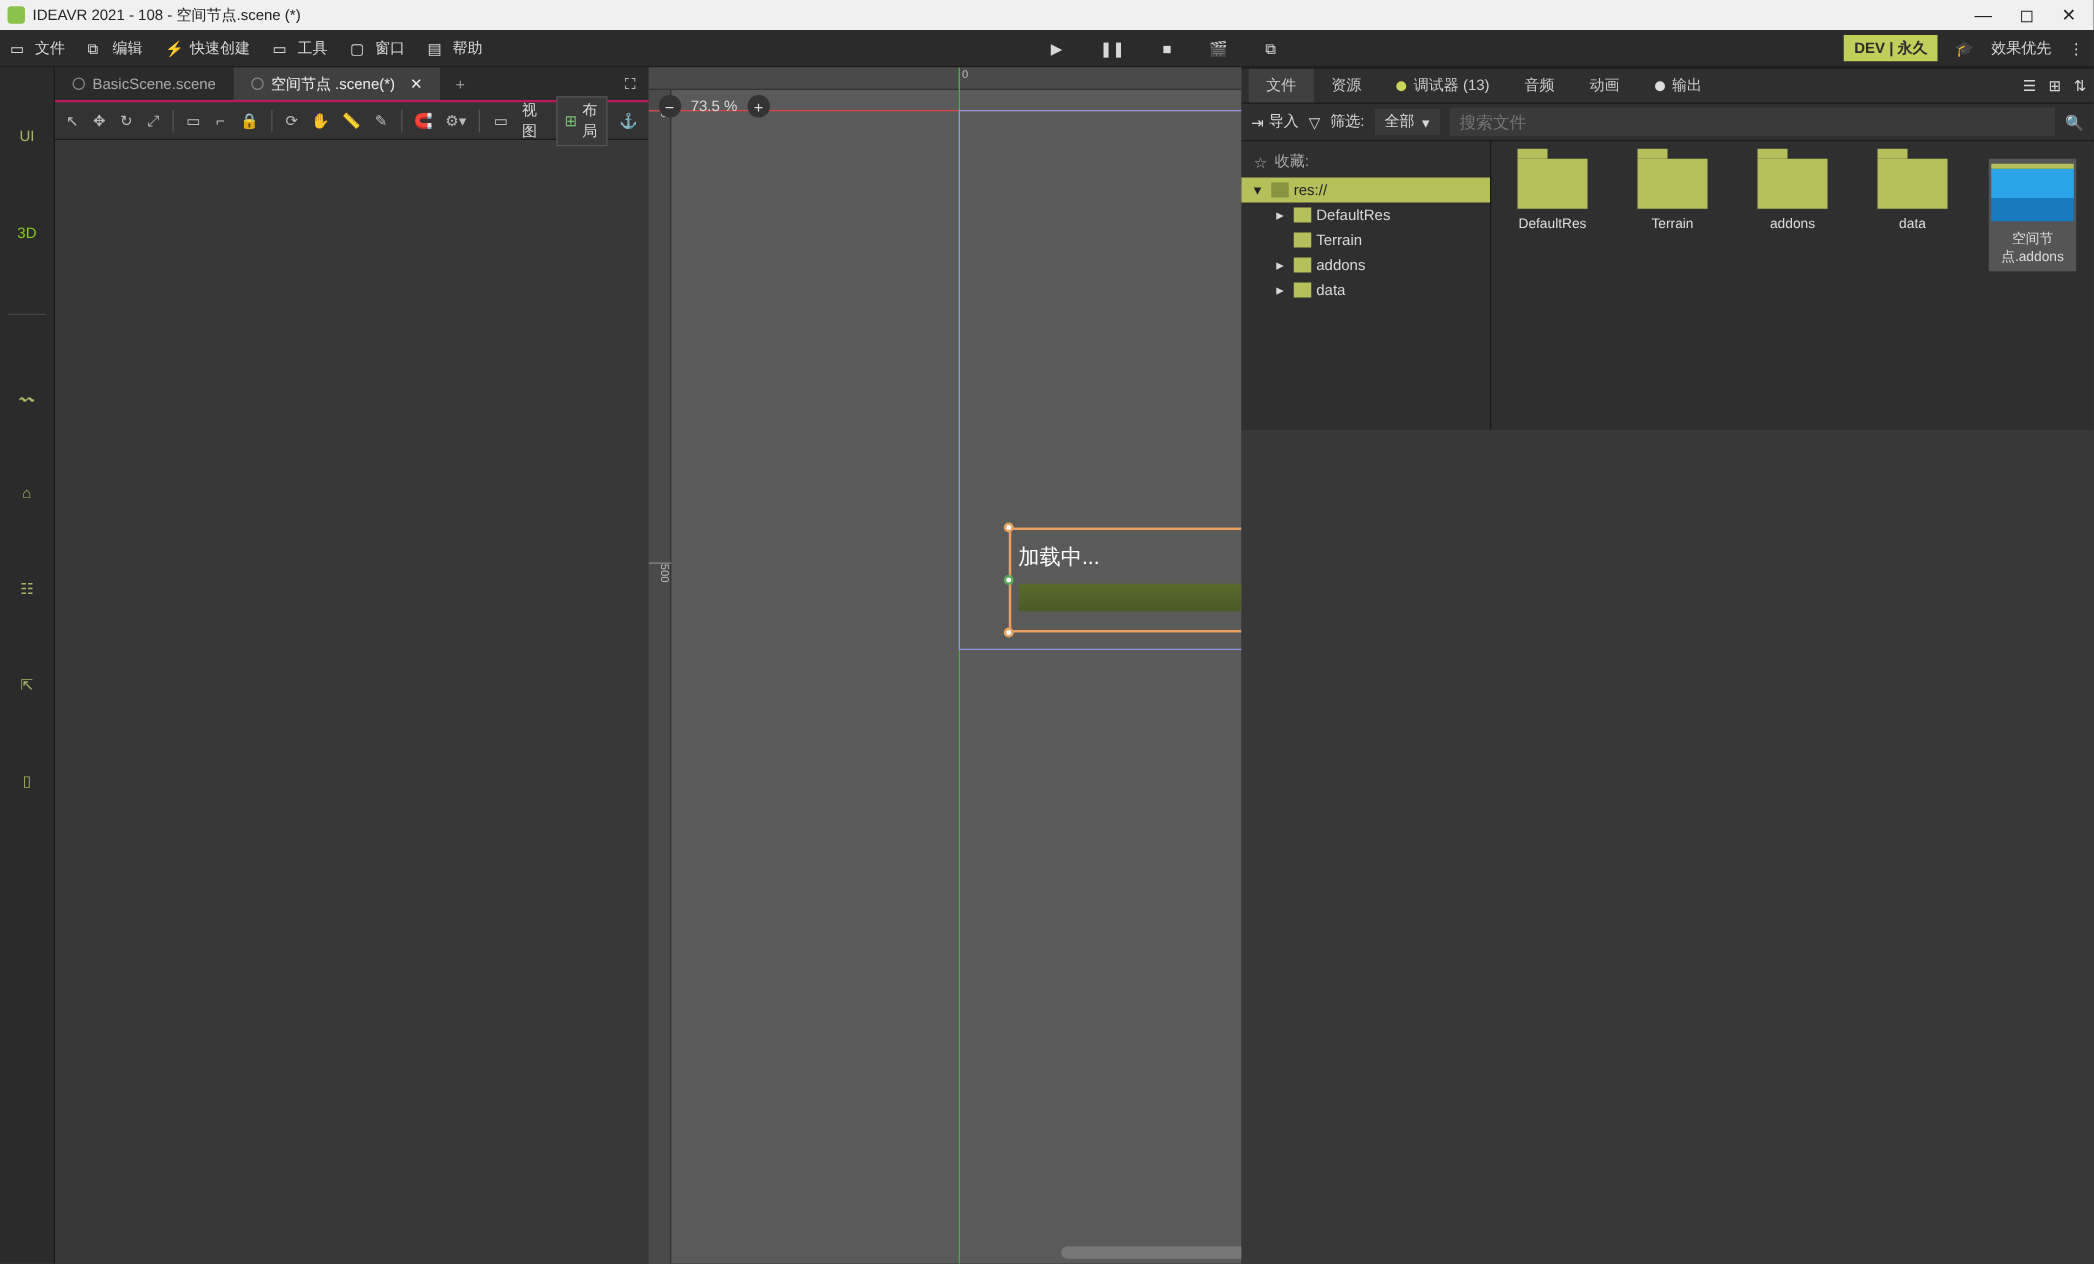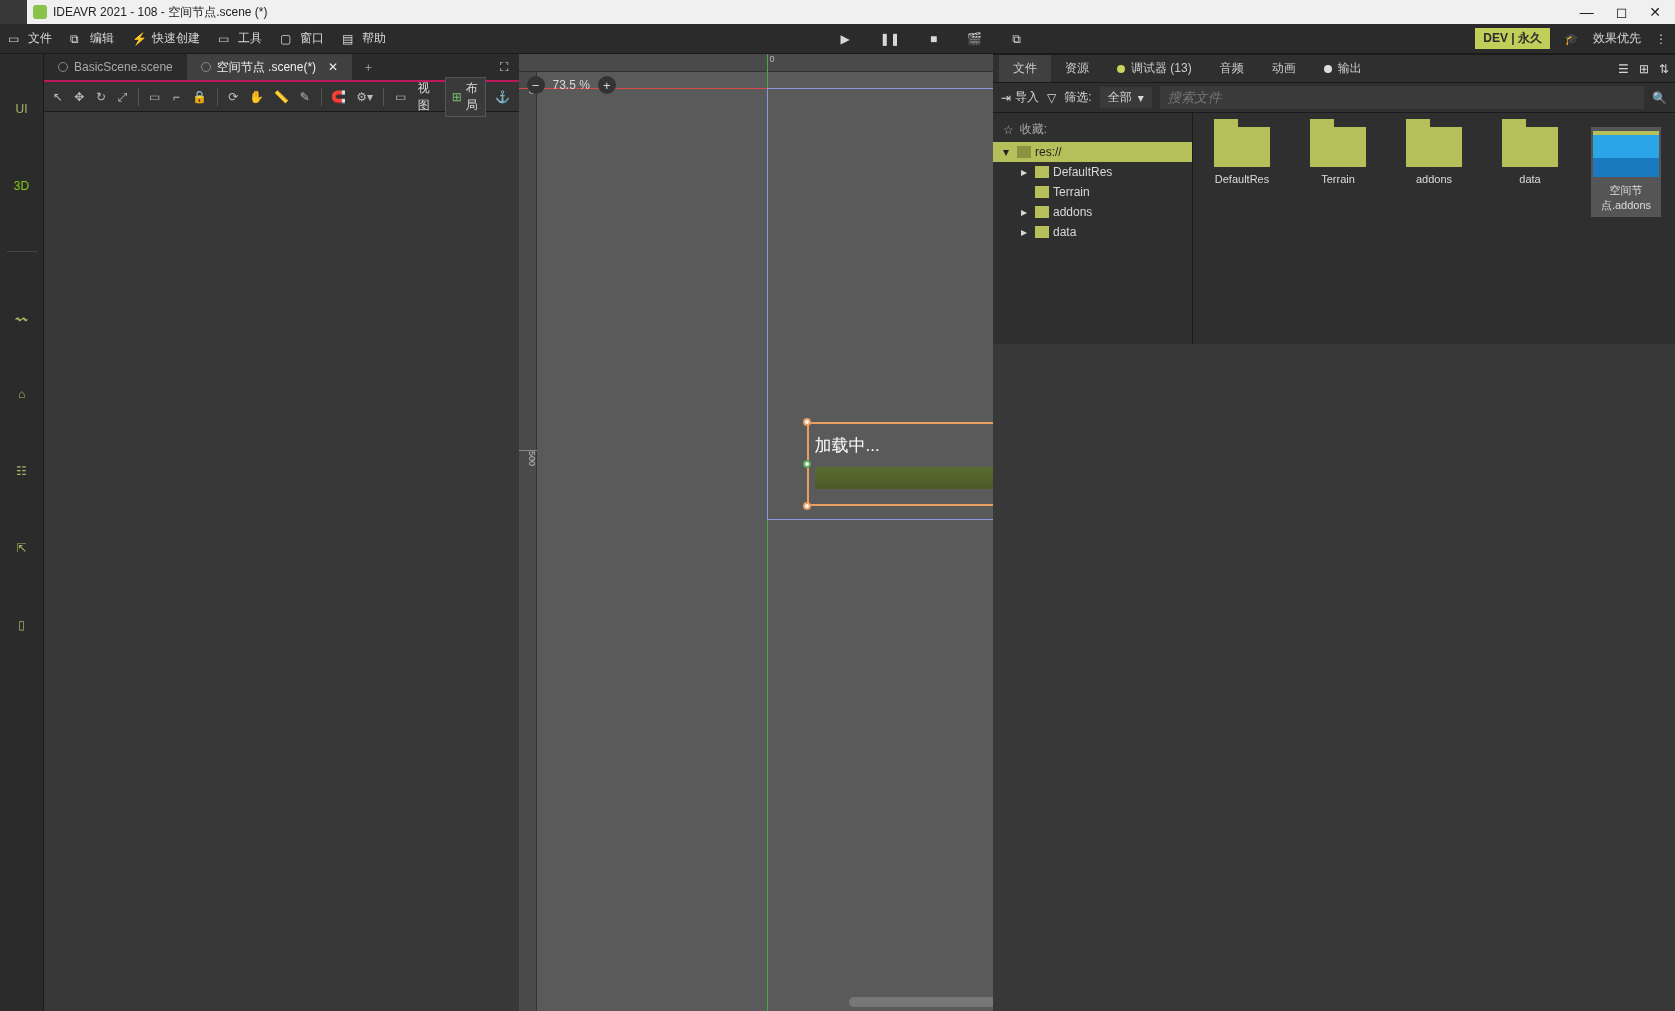--- a/index.html
+++ b/index.html
@@ -1,17 +1,17 @@
 <!DOCTYPE html>
 <html><head>
 <meta charset="utf-8">
 <style>
 * { margin:0; padding:0; box-sizing:border-box; font-family:"Microsoft YaHei",Arial,sans-serif; user-select:none; }
 body { background:#383838; color:#d8d8d8; font-size:12px; overflow:hidden; width:1675px; height:1011px; position:relative; }
-.titlebar { height:24px; background:#f0f0f0; color:#222; display:flex; align-items:center; padding:0 6px;margin-left:27px; }
+.titlebar { height:24px; background:#f0f0f0; color:#222; display:flex; align-items:center; padding:0 6px; }
 .titlebar .logo { width:14px; height:14px; background:#8bc34a; border-radius:3px; margin-right:6px; }
 .titlebar .winbtns { margin-left:auto; display:flex; gap:22px; font-size:14px; padding-right:8px; }
 .menubar { height:30px; background:#2b2b2b; display:flex; align-items:center; padding:0 8px; gap:18px; border-bottom:1px solid #1a1a1a; }
 .menubar .mitem { display:flex; align-items:center; gap:6px; color:#d8d8d8; font-size:12px; cursor:pointer; }
 .menubar .micon { width:14px; height:14px; display:inline-block; }
 .menubar .center { margin-left:auto; display:flex; gap:30px; }
 .menubar .right { margin-left:auto; display:flex; gap:14px; align-items:center; }
 .badge-dev { background:#bfcf5a; color:#2b2b2b; padding:2px 8px; font-weight:bold;text-align:right; }
 .main { display:flex; height:calc(100% - 54px); }
 .leftrail { width:44px; background:#2b2b2b; display:flex; flex-direction:column; align-items:center; padding-top:8px; gap:18px; border-right:1px solid #1a1a1a; }
@@ -49,21 +49,21 @@
 .hscrollbar { position:absolute; bottom:4px; left:330px; width:400px; height:10px; background:#777; border-radius:5px; z-index:5; }
 .bottom-panel { height:290px; background:#2f2f2f; border-top:1px solid #1a1a1a; display:flex; flex-direction:column; }
 .btabs { height:28px; display:flex; align-items:center; border-bottom:1px solid #1a1a1a; padding:0 6px; }
 .btab { padding:0 14px; height:100%; display:flex; align-items:center; gap:6px; cursor:pointer; color:#ccc; }
 .btab.active { background:#404040; }
 .btab .dot { width:8px; height:8px; border-radius:50%; background:#c9d45a; }
 .btabs .rt-icons { margin-left:auto; display:flex; gap:10px; }
 .bfilter { height:30px; display:flex; align-items:center; padding:0 8px; gap:8px; border-bottom:1px solid #1a1a1a; }
 .bfilter .import { display:flex; align-items:center; gap:4px; }
 .bfilter .dd { background:#3a3a3a; padding:2px 8px; display:flex; align-items:center; gap:6px; }
-.bfilter input { flex:1; background:#3a3a3a; border:none; color:#ccc; padding:4px 8px; outline:none;font-style:italic; }
+.bfilter input { flex:1; background:#3a3a3a; border:none; color:#ccc; padding:4px 8px; outline:none; }
 .bfilter .srch { cursor:pointer; }
 .bcontent { flex:1; display:flex; }
 .btree { width:200px; border-right:1px solid #1a1a1a; padding:4px 0; }
 .btree .fav { padding:4px 10px; display:flex; align-items:center; gap:6px; color:#aaa; }
 .btree .tnode { padding:3px 10px; display:flex; align-items:center; gap:4px; cursor:pointer; }
 .btree .tnode.selected { background:#b5c05a; color:#222; }
 .btree .tnode .arr { width:10px; display:inline-block; }
 .btree .tnode .fico { width:14px; height:12px; background:#b5c05a; display:inline-block; }
 .btree .tnode.selected .fico { background:#8a9440; }
 .btree .indent1 { padding-left:28px; }

